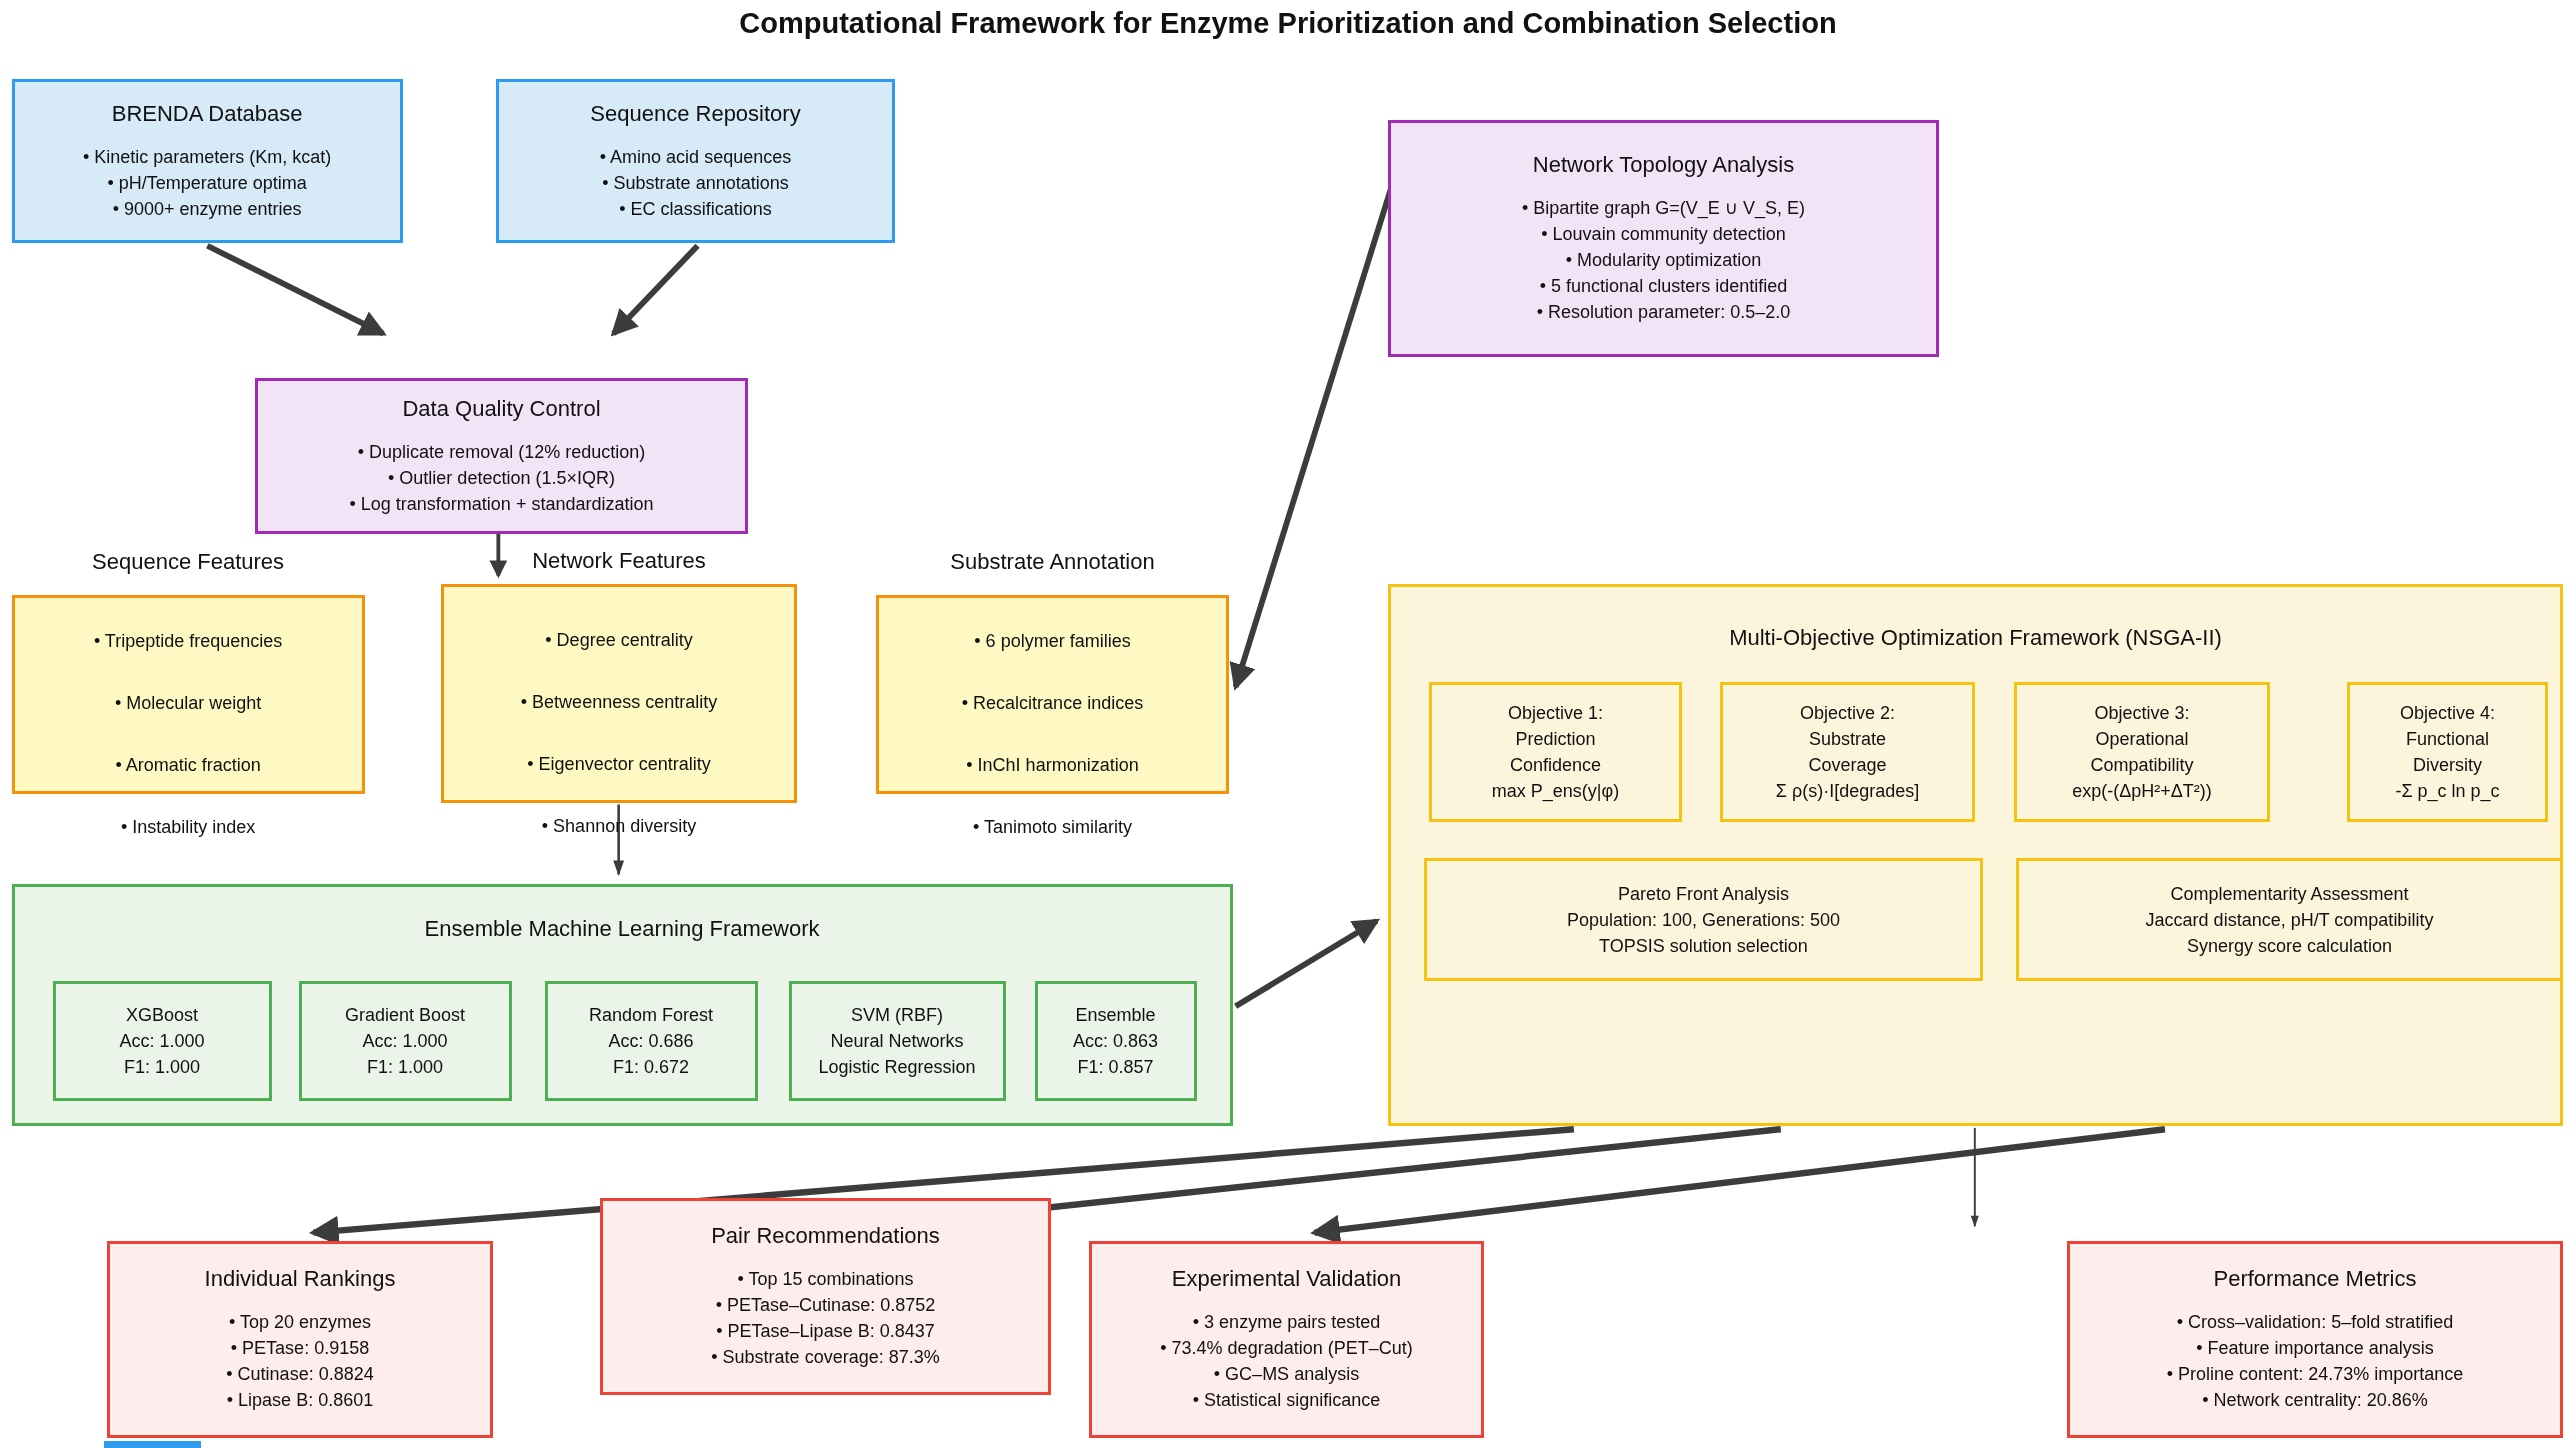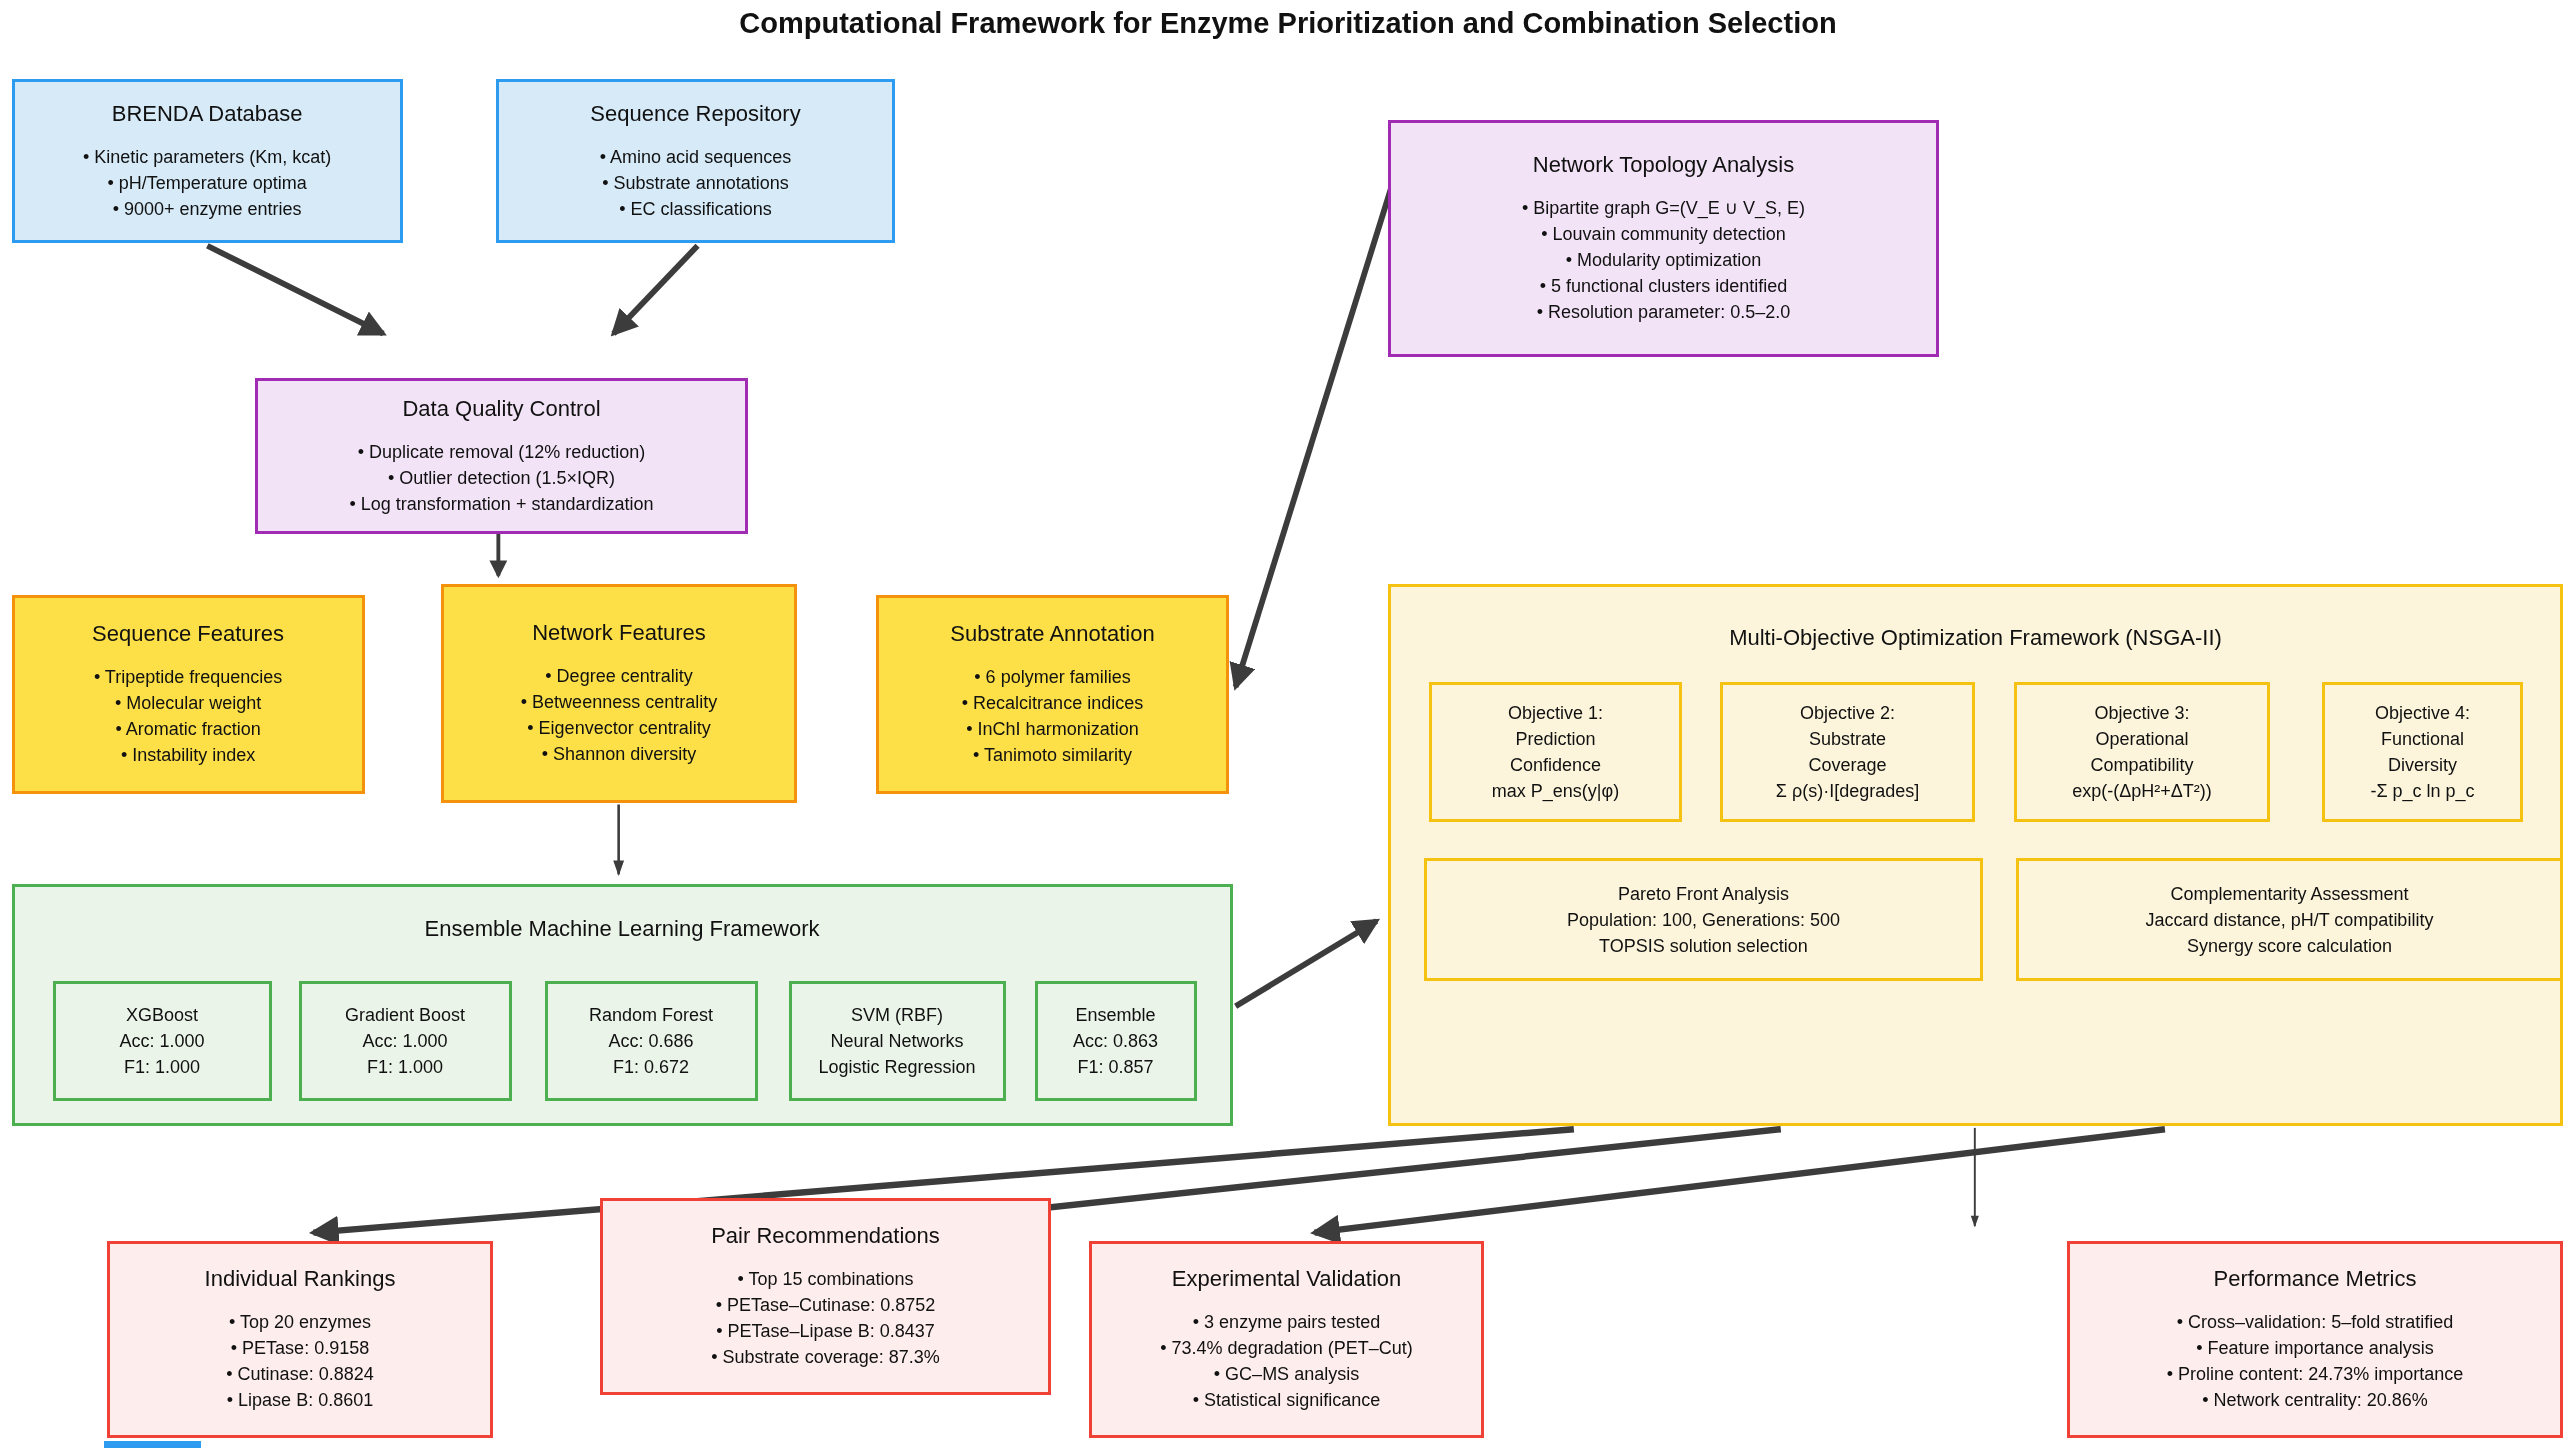--- a/index.html
+++ b/index.html
@@ -22,21 +22,21 @@
   .panel { position:absolute; box-sizing:border-box; border:3.9px solid; }
   .panel-title { position:absolute; left:0; width:100%; text-align:center; font-size:22px; }
   .sub {
     position:absolute; box-sizing:border-box; border:3.2px solid;
     display:flex; flex-direction:column; align-items:center; justify-content:center;
     text-align:center;
   }
   .sub .ln { font-size:18px; line-height:26px; }
   .b-blue   { background:#D6EAF8; border-color:#2D9BF0; }
   .b-purple { background:#F2E3F7; border-color:#A02CB4;margin-top:41px; }
-  .b-orange { background:#fde047; border-color:#F5920B; }
+  .b-orange { background:#fef9c3; border-color:#F5920B;gap:36px; }
   .b-gold   { background:#FCF5DC; border-color:#F5C211; }
   .b-green  { background:#EAF4E8; border-color:#4CAF50; }
   .b-red    { background:#FDEDEC; border-color:#F04136; }
 </style>
 </head>
 <body>
 
 <div id="canvas">
 
   <div id="main-title">Computational Framework for Enzyme Prioritization and Combination Selection</div>
@@ -130,21 +130,21 @@
       <div class="ln">Substrate</div>
       <div class="ln">Coverage</div>
       <div class="ln">Σ ρ(s)·I[degrades]</div>
     </div>
     <div class="sub b-gold" style="left:623px;top:95px;width:256px;height:140px">
       <div class="ln">Objective 3:</div>
       <div class="ln">Operational</div>
       <div class="ln">Compatibility</div>
       <div class="ln">exp(-(ΔpH²+ΔT²))</div>
     </div>
-    <div class="sub b-gold" style="left:931px;top:95px;width:201px;height:140px">
+    <div class="sub b-gold" style="left:956px;top:95px;width:201px;height:140px">
       <div class="ln">Objective 4:</div>
       <div class="ln">Functional</div>
       <div class="ln">Diversity</div>
       <div class="ln">-Σ p_c ln p_c</div>
     </div>
 
     <div class="sub b-gold" style="left:33px;top:271px;width:559px;height:123px">
       <div class="ln">Pareto Front Analysis</div>
       <div class="ln">Population: 100, Generations: 500</div>
       <div class="ln">TOPSIS solution selection</div>

